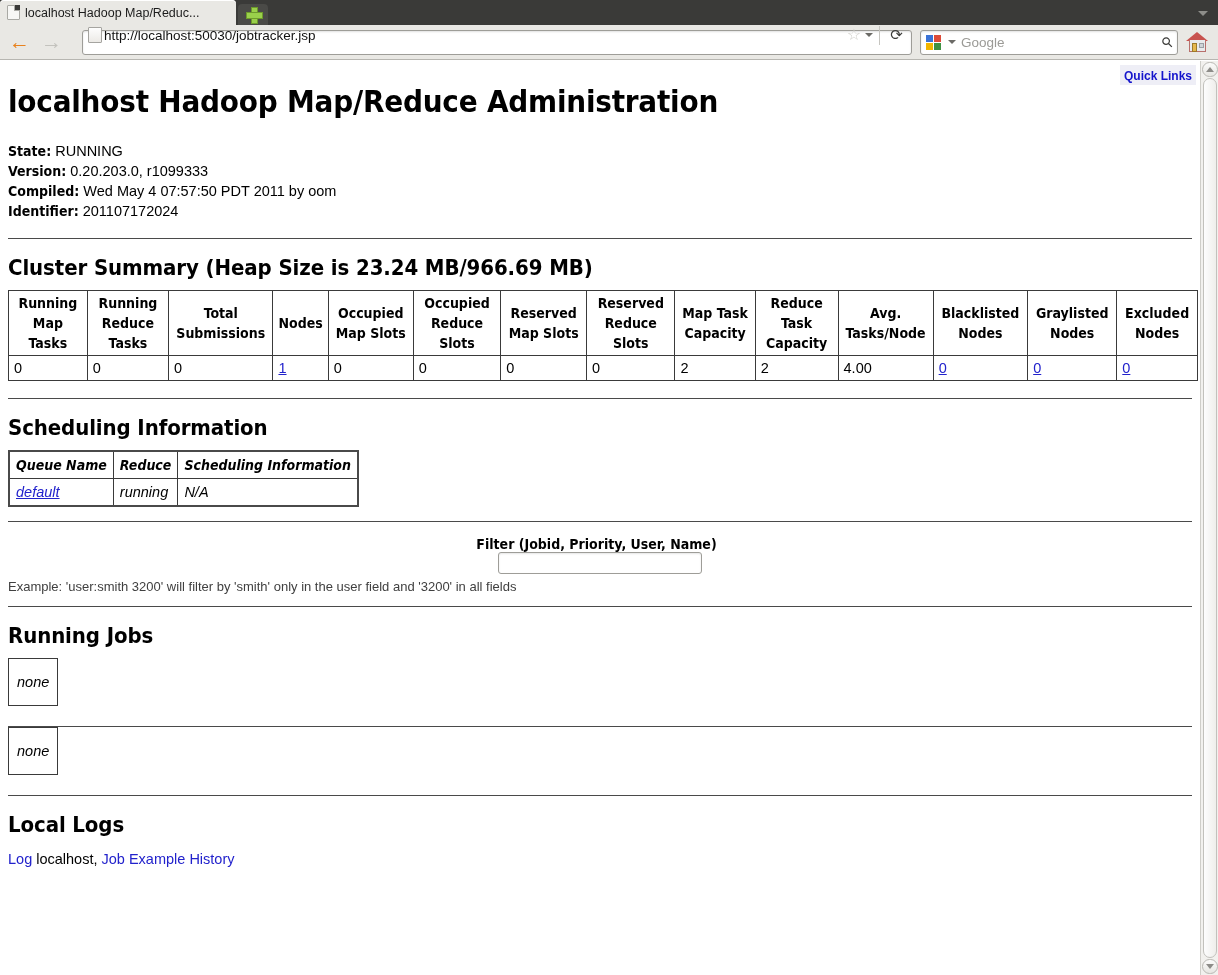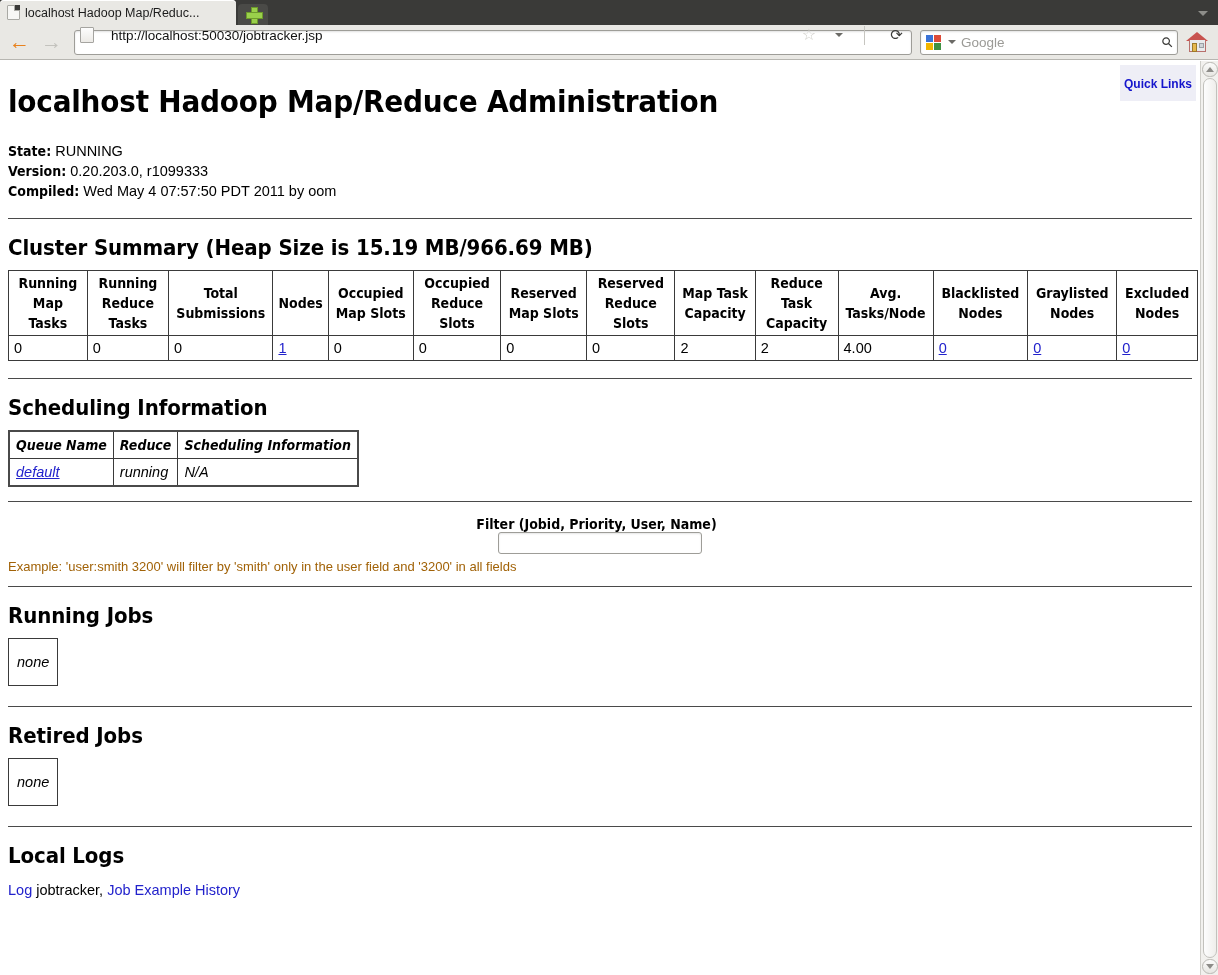--- a/index.html
+++ b/index.html
@@ -73,22 +73,22 @@
     gap: 4px;
   }
   .arrowbtn { width: 28px; height: 28px; position: relative; flex:0 0 28px; }
   .arrow-glyph { position:absolute; left:3px; top:7px; font-size:21px; line-height:14px; }
   .arrow-back { color:#e8821e; }
   .arrow-fwd  { color:#c3c2bd; }
 
   .urlbar {
     flex: 1 1 auto; height: 25px; background: #fff;
     border: 1px solid #9e9d98; border-radius: 3px;
-    display: flex; align-items: center; gap: 17px;
-    padding: 0 4px 14px 5px; margin-left: 4px;
+    display: flex; align-items: center; gap: 2px;
+    padding: 0 4px 14px 5px; margin-left: 12px;
     box-shadow: inset 0 1px 2px rgba(0,0,0,.12);
   }
   .page-icon {
     width: 14px; height: 16px; flex:0 0 14px;
     background: linear-gradient(#fdfdfd,#eceae6);
     border: 1px solid #a5a4a0; border-radius: 1px;
   }
   .url-text { font-size: 13.5px; color: #111; flex: 1 1 auto; white-space: nowrap; overflow: hidden; }
   .star {
     flex: 0 0 auto; color: #cfcec9; font-size: 16px; line-height: 16px;
@@ -136,21 +136,21 @@
     background:#fff; overflow: hidden;
   }
   .content {
     position:absolute; left:0; top:0;
     width: 1200px; height: 914px;
     padding: 0 8px;
   }
 
   .quicklinks-wrap {
     position:absolute; right: 4px; top: 4px;
-    background:#eeeef6; padding: 9px 4px;
+    background:#eeeef6; padding: 1px 4px;
   }
   .quicklinks {
     font-size: 12px; font-weight: bold; color:#1414cc;
     font-family: "Liberation Sans", sans-serif;
     text-decoration: none;
   }
 
   h1.page-title {
     font-family: "DejaVu Sans Condensed","Liberation Sans Narrow","Liberation Sans", sans-serif;
     font-size: 31px; font-weight: bold; letter-spacing: -0.2px;
@@ -207,21 +207,21 @@
     font-weight: bold; font-size: 14px; margin-right: 7px;
   }
   input.filterbox {
     width: 204px; height: 22px;
     border: 1px solid #9e9d98; border-radius: 3px;
     background: #fff; font-size: 13px;
     padding: 0 4px;
     font-family: "Liberation Sans", sans-serif;
     box-shadow: inset 0 1px 2px rgba(0,0,0,.10);
   }
-  .example { font-size: 13px; color:#a16207; margin-top: 5px; }
+  .example { font-size: 13px; color:#404040; margin-top: 5px; }
 
   .nonebox {
     display: inline-block;
     border: 1px solid #3a3a3a;
     padding: 15px 8px;
     font-style: italic; font-size: 14.5px;
     background:#fff; color:#000;
   }
   .loglinks { font-size: 14.5px; margin-top: 14px; color:#000; }
 
@@ -326,25 +326,29 @@
           <span>RUNNING</span>
         </div>
         <div>
           <span class="lbl">Version:</span>
           <span>0.20.203.0, r1099333</span>
         </div>
         <div>
           <span class="lbl">Compiled:</span>
           <span>Wed May 4 07:57:50 PDT 2011 by oom</span>
         </div>
+        <div>
+          <span class="lbl">Identifier:</span>
+          <span>201107172024</span>
+        </div>
       </div>
 
       <hr class="rule">
 
-      <h2 class="sect">Cluster Summary (Heap Size is 15.19 MB/966.69 MB)</h2>
+      <h2 class="sect">Cluster Summary (Heap Size is 23.24 MB/966.69 MB)</h2>
 
       <table class="hadoop summary">
         <thead>
           <tr id="cs-head">
               <th>Running Map Tasks</th>
               <th>Running Reduce Tasks</th>
               <th>Total Submissions</th>
               <th>Nodes</th>
               <th>Occupied Map Slots</th>
               <th>Occupied Reduce Slots</th>
@@ -407,28 +411,27 @@
       </div>
       <div class="example">Example: 'user:smith 3200' will filter by 'smith' only in the user field and '3200' in all fields</div>
 
       <hr class="rule" style="margin-top:12px">
 
       <h2 class="sect">Running Jobs</h2>
       <div class="nonebox">none</div>
 
       <hr class="rule" style="margin-top:20px">
 
-      <h2 class="sect">Retired Jobs</h2>
       <div class="nonebox">none</div>
 
       <hr class="rule" style="margin-top:20px">
 
       <h2 class="sect">Local Logs</h2>
       <div class="loglinks">
-        <a class="plain" href="#">Log</a><span> jobtracker, </span><a class="plain" href="#">Job Example History</a>
+        <a class="plain" href="#">Log</a><span> localhost, </span><a class="plain" href="#">Job Example History</a>
       </div>
 
     </div>
   </div>
 
   <div class="vscroll">
     <div class="upbtn">
         <span class="t"></span>
       </div>
     <div class="thumb"></div>

